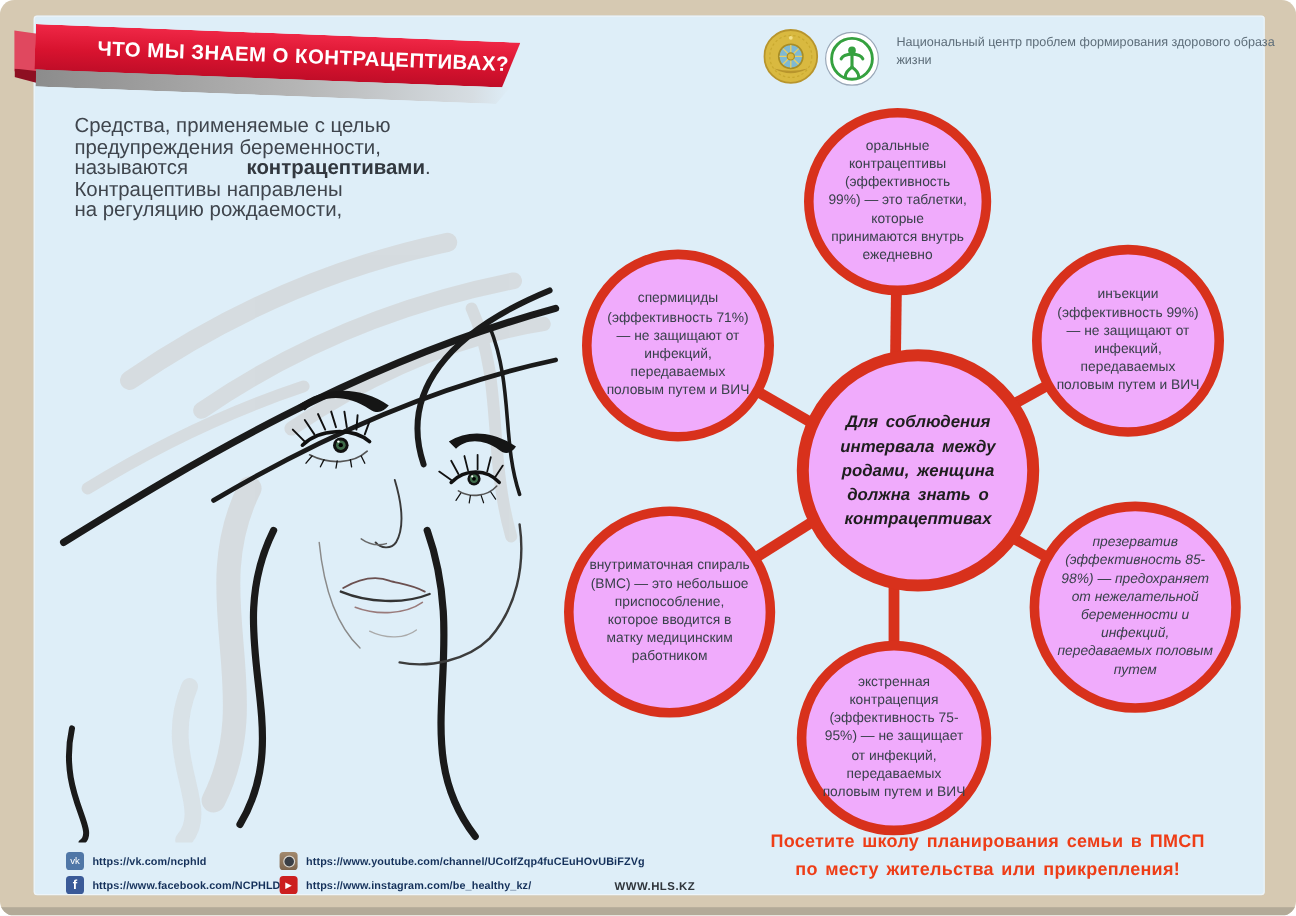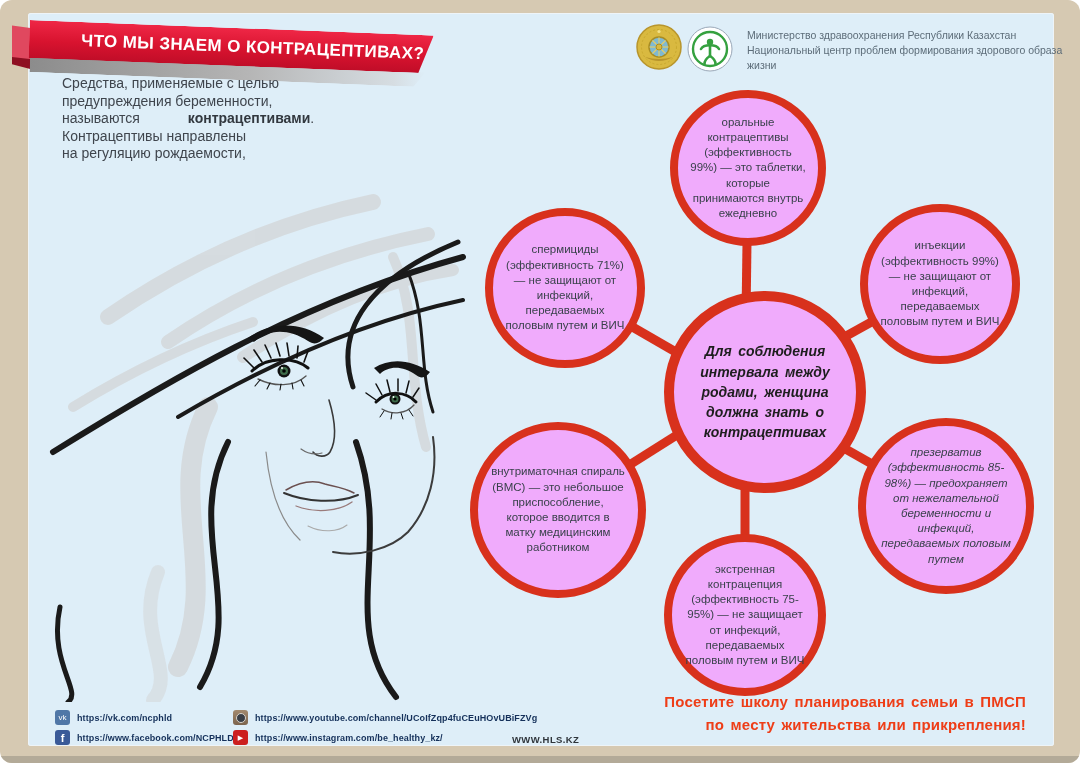--- a/index.html
+++ b/index.html
@@ -21,21 +21,21 @@
   .ribbon{position:absolute;left:30px;top:20px;width:404px;height:38px;background:linear-gradient(180deg,#ef2746 0%,#d8132f 55%,#c00d28 100%);clip-path:polygon(0 0,100% 0,calc(100% - 14px) 100%,0 100%);transform:rotate(2.2deg);transform-origin:left top;display:flex;align-items:center;}
   .ribbon span{color:#fff;font-weight:bold;font-size:17px;letter-spacing:.4px;padding-left:52px;white-space:nowrap;}
 
   
   .logo{position:absolute;}
   .logo.emblem{left:636px;top:24px;}
   .logo.green{left:687px;top:26px;}
   .ministry{position:absolute;left:747px;top:28px;font-size:10.5px;line-height:15px;color:#5d6d79;}
 
   
-  .intro{position:absolute;left:62px;top:75px;font-size:14px;line-height:17.5px;color:#3f454d;}
+  .intro{position:absolute;left:62px;top:96px;font-size:17px;line-height:17.5px;color:#3f454d;}
   .intro b{color:#32383f;margin-left:44px;}
 
   
   .face{position:absolute;left:38px;top:152px;}
 
   
   .connectors{position:absolute;left:0;top:0;pointer-events:none;}
   .node{position:absolute;box-sizing:border-box;background:#f0abfc;border:8px solid var(--red);border-radius:50%;display:flex;align-items:center;justify-content:center;text-align:center;color:#39414b;font-size:11.5px;line-height:1.32;padding:12px;}
   .node-center{left:664px;top:291px;width:202px;height:202px;border-width:10px;font-size:14px;font-weight:bold;color:#1e1e1e;word-spacing:2.5px;line-height:1.45;padding:16px;font-style:italic;}
   .node-top{left:670px;top:90px;width:156px;height:156px;}
@@ -51,21 +51,21 @@
   .links-col2{left:233px;top:710px;}
   .link-row{display:flex;align-items:center;gap:7px;height:15px;}
   .url{font-size:9px;font-weight:bold;color:#14305a;letter-spacing:.1px;}
   .sicon{width:15px;height:15px;border-radius:3px;display:flex;align-items:center;justify-content:center;flex:0 0 15px;}
   .sicon.vk{background:#5077a7;color:#fff;font-size:8px;font-weight:normal;font-style:normal;}
   .sicon.fb{background:#3a5a98;color:#fff;font-size:11px;font-weight:bold;font-style:normal;}
   .sicon.insta{background:linear-gradient(180deg,#a38a6e 0%,#7c644d 100%);position:relative;}
   .sicon.insta .lens{width:8px;height:8px;border-radius:50%;background:#3a3f46;border:1.5px solid #d8d4cc;}
   .sicon.yt{background:#cc1f1f;color:#fff;font-size:7px;font-style:normal;}
   .website{position:absolute;left:512px;top:734px;font-size:9.5px;font-weight:bold;color:#2f353b;letter-spacing:.4px;}
-  .cta{position:absolute;left:620px;top:691px;width:406px;text-align:right;font-size:15px;font-weight:bold;color:var(--cta);line-height:22.5px;letter-spacing:.2px;word-spacing:2px;}
+  .cta{position:absolute;left:620px;top:691px;width:406px;text-align:center;font-size:15px;font-weight:bold;color:var(--cta);line-height:22.5px;letter-spacing:.2px;word-spacing:2px;}
 </style>
 </head>
 <body>
 
 <div id="canvas">
   <div class="poster"></div>
 
   <div class="ribbon-fold"></div>
   <div class="ribbon-fold-dark"></div>
   <div class="ribbon-shadow"></div>
@@ -92,21 +92,20 @@
     <circle cx="23" cy="23" r="17" fill="none" stroke="#35a13f" stroke-width="2.4"></circle>
     <circle cx="23" cy="16" r="3.2" fill="#35a13f"></circle>
     <g stroke="#35a13f" stroke-width="2.6" fill="none" stroke-linecap="round">
       <path d="M14,23 C16.5,18 29.5,18 32,23"></path>
       <path d="M23,20.5 L23,30"></path>
       <path d="M23,30 C19,32.5 17.5,35.5 17.5,38"></path>
       <path d="M23,30 C27,32.5 28.5,35.5 28.5,38"></path>
     </g>
   </svg>
   <div class="ministry">
-    <div>Министерство здравоохранения Республики Казахстан</div>
     <div>Национальный центр проблем формирования здорового образа жизни</div>
   </div>
 
   <div class="intro">
     <div>Средства, применяемые с целью</div>
     <div>предупреждения беременности,</div>
     <div><span>называются </span><b>контрацептивами</b><span>.</span></div>
     <div>Контрацептивы направлены</div>
     <div>на регуляцию рождаемости,</div>
   </div>

